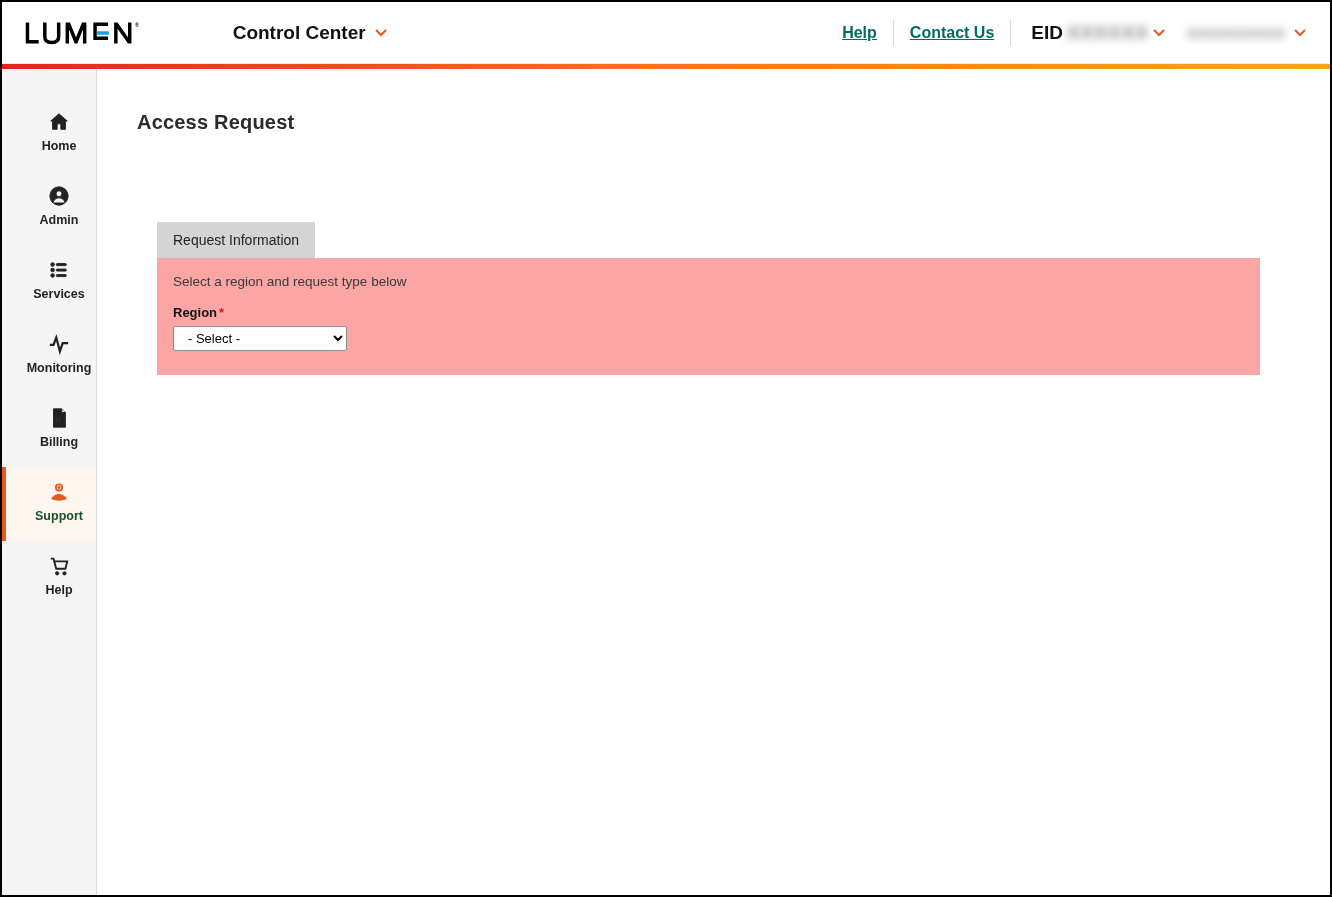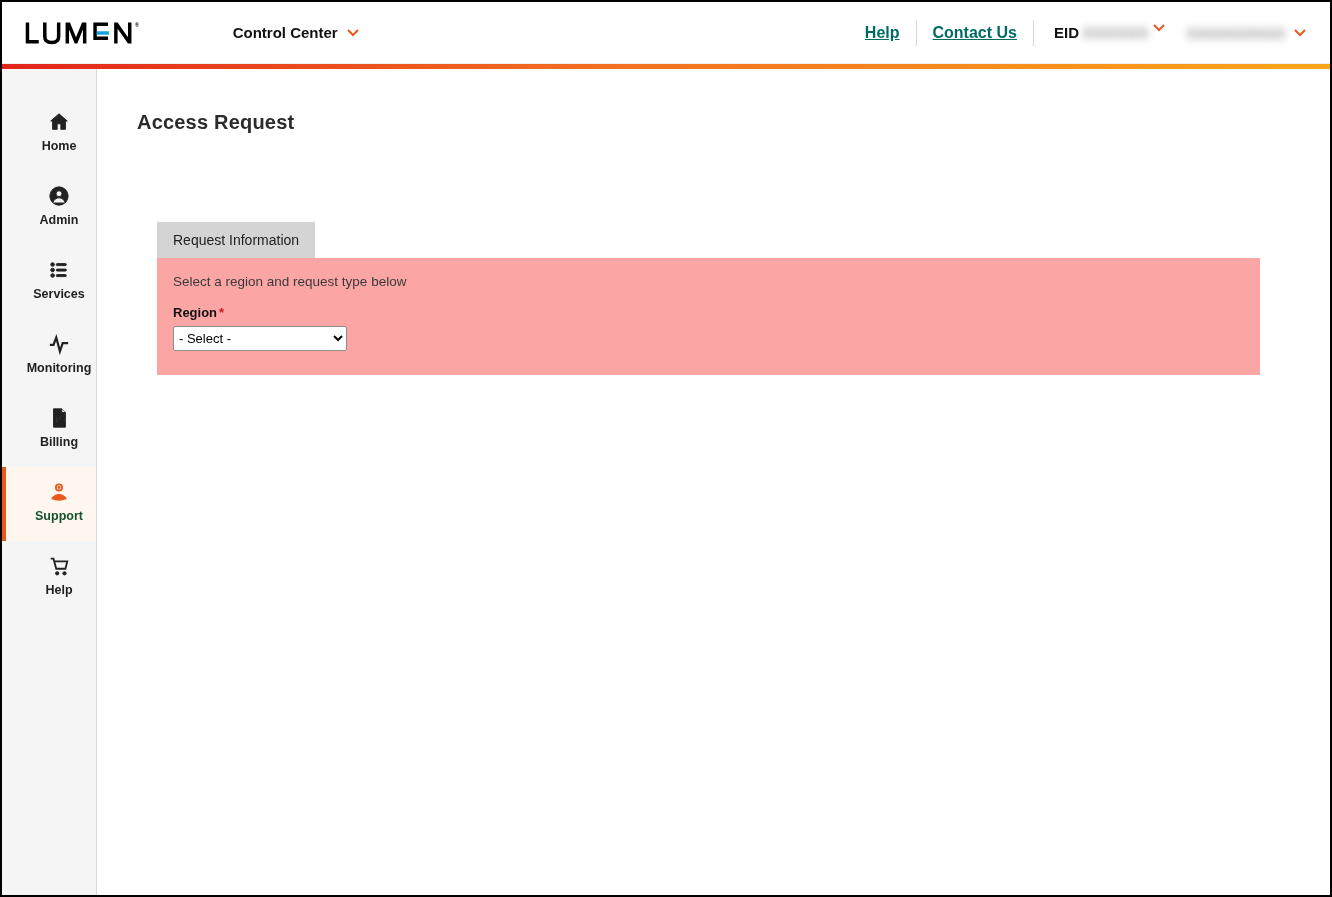--- a/index.html
+++ b/index.html
@@ -34,21 +34,21 @@
     letter-spacing: 4px;
     color: #000;
     font-family: Arial, sans-serif;
   }
   .logo-svg { height: 26px; }
   .brand-dropdown {
     margin-left: 70px;
     display: flex;
     align-items: center;
     gap: 9px;
-    font-size: 15px;
+    font-size: 19px;
     font-weight: 700;
     color: #111;
     cursor: pointer;
   }
   .chev {
     display: inline-block;
   }
   .chev svg { display:block; }
   .header-spacer { flex: 1; }
   .header-links {
@@ -64,24 +64,24 @@
     padding: 0 16px;
     cursor: pointer;
   }
   .vdiv {
     width: 1px;
     height: 26px;
     background: #d8d8d8;
   }
   .eid-block {
     display: flex;
-    align-items: flex-start;
+    align-items: center;
     gap: 4px;
     padding-left: 20px;
-    font-size: 15px;
+    font-size: 19px;
     font-weight: 700;
     color: #111;
     cursor: pointer;
   }
   .blur {
     filter: blur(4px);
     color: #888;
     font-weight: 700;
     letter-spacing: 1px;
   }
@@ -177,21 +177,21 @@
     margin-bottom: 6px;
   }
   .req { color: #c62020; font-weight: 700; margin-left: 2px;}
   .select {
     width: 174px;
     height: 25px;
     border: 1px solid #8f8f8f;
     border-radius: 2px;
     background: #fff;
     font-size: 13px;
-    padding: 1px 1px;
+    padding: 1px 10px;
   }
 </style>
 </head>
 <body>
 
 <div class="header">
 
   <div class="logo">
     <svg class="logo-svg" viewBox="0 0 160 30" aria-hidden="true">
       <g fill="#000">

